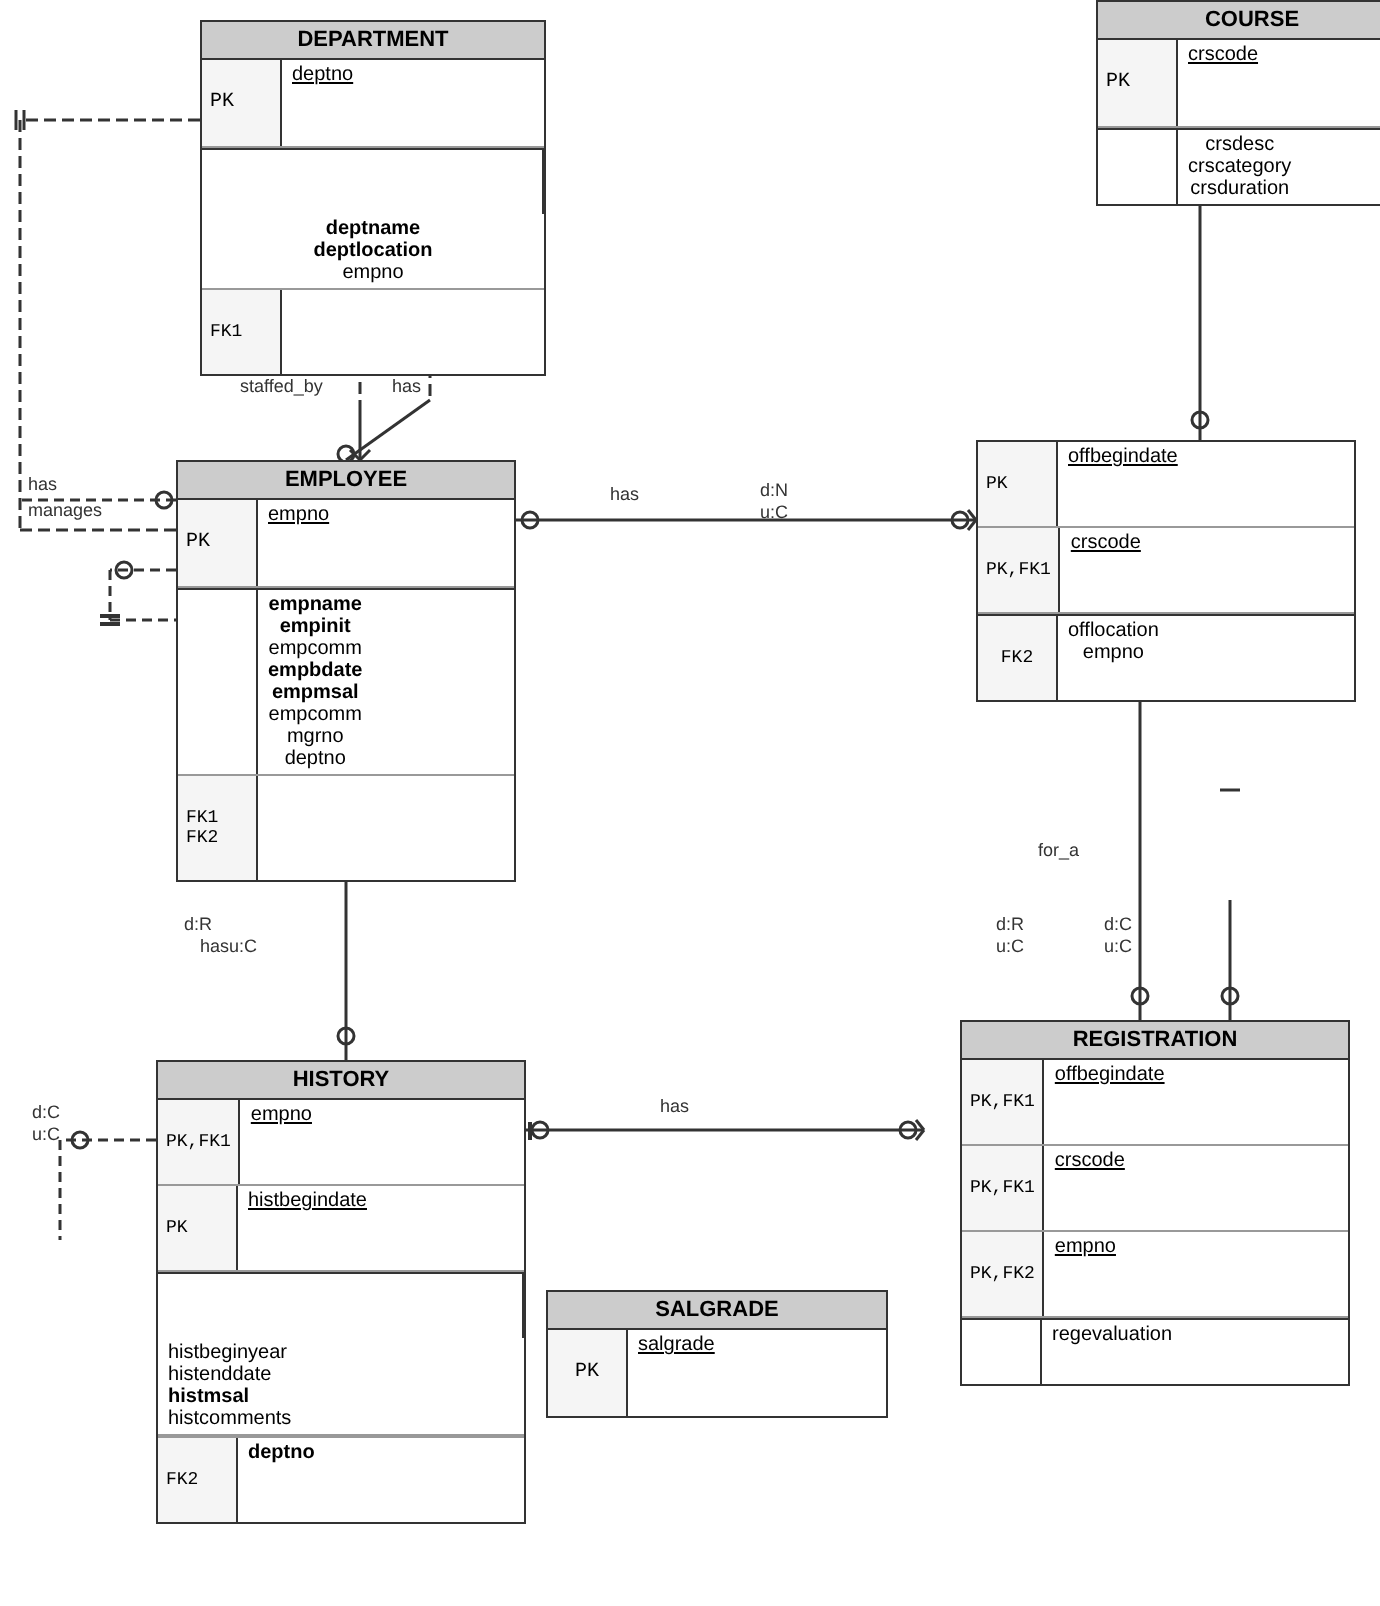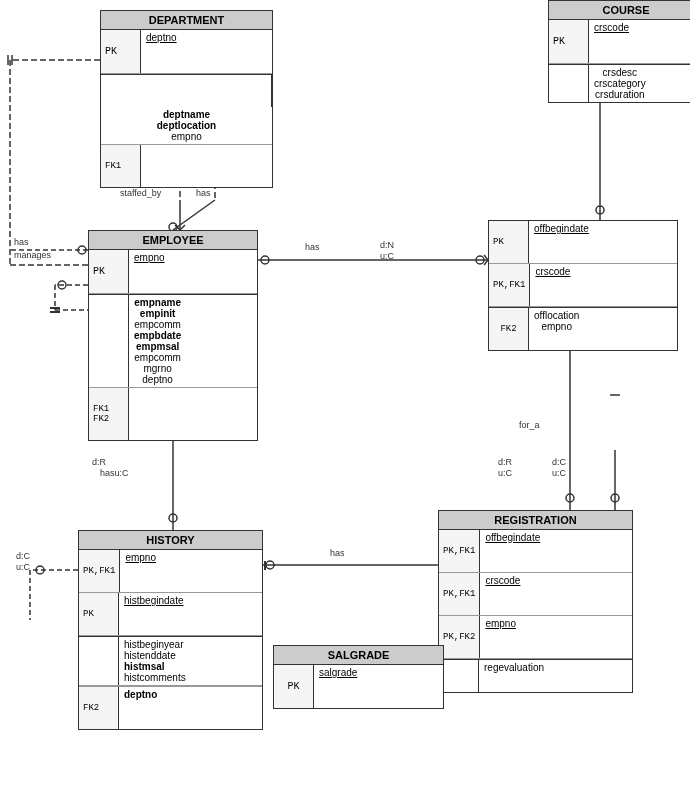--- a/index.html
+++ b/index.html
@@ -272,37 +272,37 @@
     <div class="entity-header">HISTORY</div>
     <div class="entity-body">
       <div class="entity-row">
         <div class="pk-col" style="font-size:9px;">PK,FK1</div>
         <div class="attr-col"><span class="underline">empno</span></div>
       </div>
       <div class="entity-row">
         <div class="pk-col" style="font-size:9px;">PK</div>
         <div class="attr-col"><span class="underline">histbegindate</span></div>
       </div>
-      <div class="entity-row" style="border-top:1.5px solid #333;">
+      <div class="entity-row" style="border-top:1.5px solid #333;flex-direction:column;">
         <div class="pk-col empty"></div>
         <div class="attr-col">
           <div>histbeginyear</div>
           <div>histenddate</div>
           <div class="bold">histmsal</div>
           <div>histcomments</div>
         </div>
       </div>
       <div style="display:flex;border-top:1px solid #999;">
         <div class="pk-col" style="font-size:9px;">FK2</div>
         <div class="attr-col"><span class="bold">deptno</span></div>
       </div>
     </div>
   </div>
 
-  <div class="entity" style="left:438px;top:510px;width:195px;">
+  <div class="entity" style="left:480px;top:510px;width:195px;">
     <div class="entity-header">REGISTRATION</div>
     <div class="entity-body">
       <div class="entity-row">
         <div class="pk-col" style="font-size:9px;">PK,FK1</div>
         <div class="attr-col"><span class="underline">offbegindate</span></div>
       </div>
       <div class="entity-row">
         <div class="pk-col" style="font-size:9px;">PK,FK1</div>
         <div class="attr-col"><span class="underline">crscode</span></div>
       </div>

